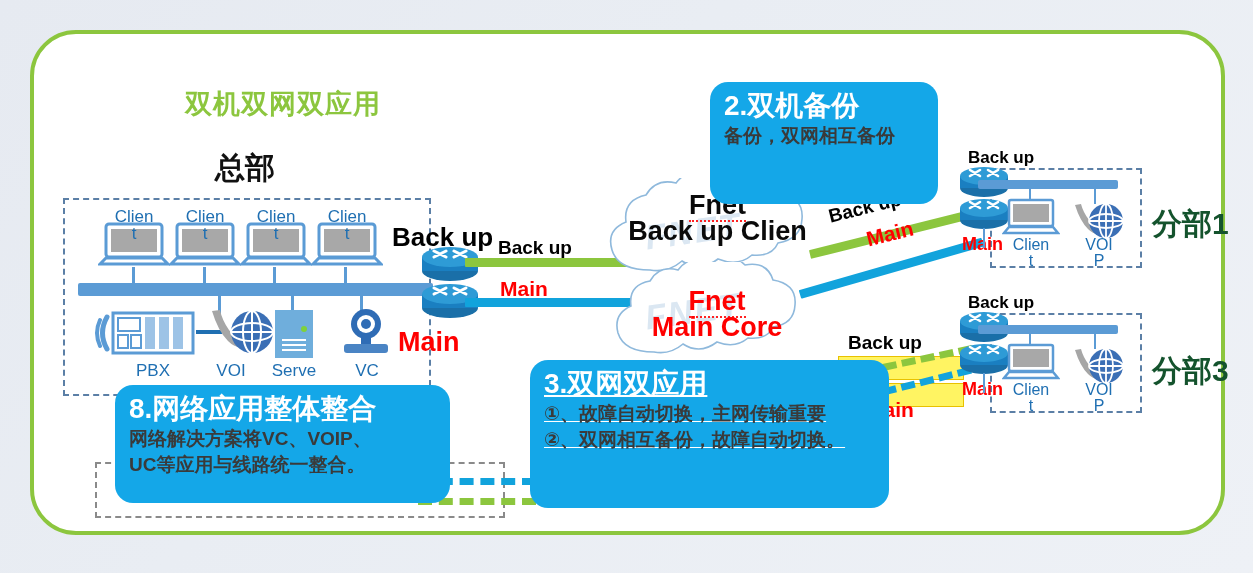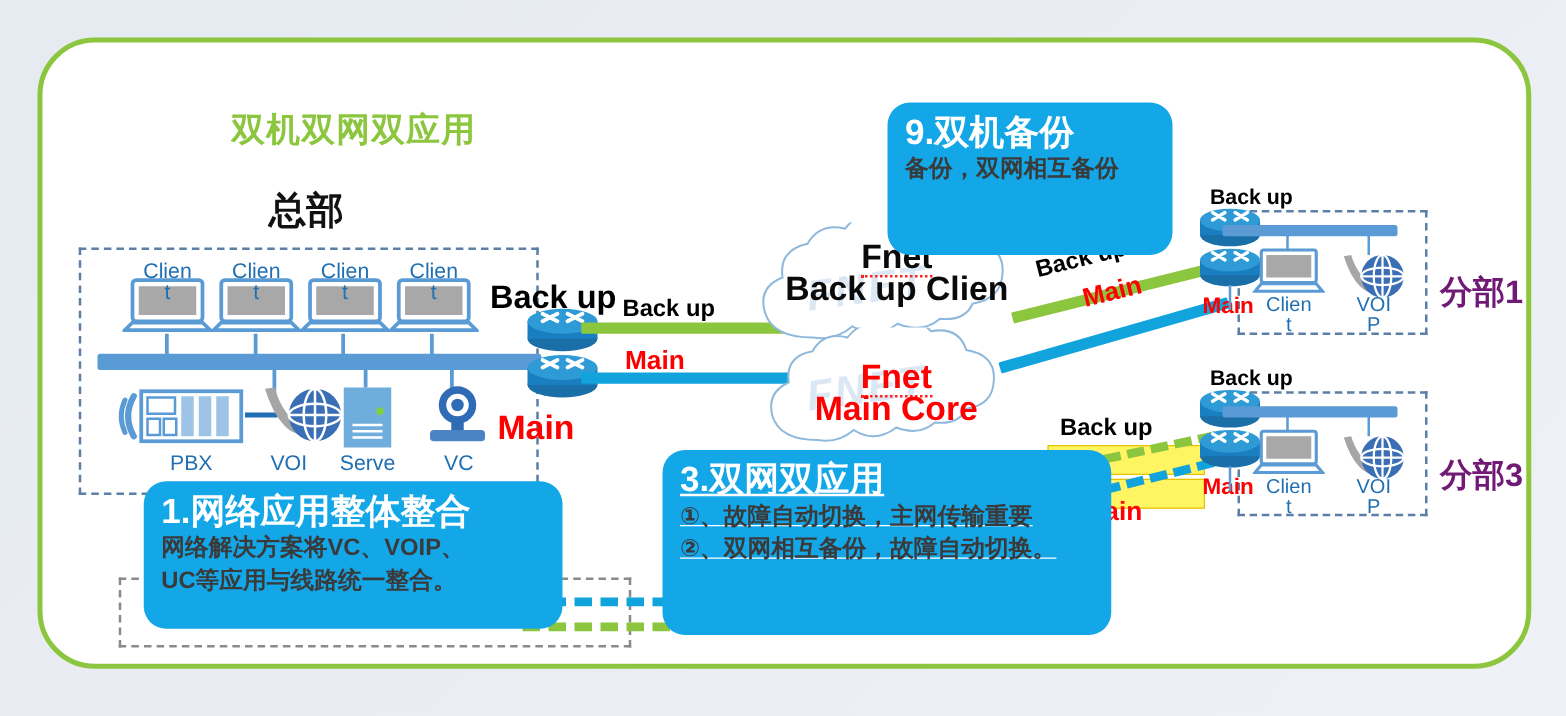--- a/index.html
+++ b/index.html
@@ -19,21 +19,21 @@
   
   .title{
     left:140px;top:28px;font-size:42px;font-weight:bold;color:#3b3b3b;
     letter-spacing:1px;-webkit-text-stroke:0.4px #3b3b3b;
   }
   .subtitle{
     left:185px;top:86px;font-size:27px;font-weight:bold;color:#8CC63E;
     letter-spacing:1px;
   }
   .hq-title{left:215px;top:148px;font-size:30px;font-weight:bold;color:#111;}
-  .branch-title{font-size:26px;font-weight:bold;color:#701a75;margin-top:12px;}
+  .branch-title{font-size:30px;font-weight:bold;color:#14532d;}
   
   .dashbox{border:2px dashed #5b7fa6;box-sizing:border-box;}
   .dashbox-gray{border:2px dashed #8a8a8a;box-sizing:border-box;}
   
   .bus{background:#5B9BD5;border-radius:2px;}
   .stub{background:#5B9BD5;}
   
   .lbl{font-size:17px;color:#1F6FB2;font-weight:normal;text-align:center;line-height:17px;}
   .lbl-sm{font-size:16px;color:#1F6FB2;text-align:center;line-height:16px;}
   .mainlbl{color:#FF0000;font-weight:bold;}
@@ -349,27 +349,27 @@
     <span>VOI</span><br>
     <span>P</span>
   </div>
   <div class="abs branch-title" style="left:1152px;top:351px;">分部3</div>
 
   <div class="abs dashbox-gray" style="left:95px;top:462px;width:410px;height:56px;"></div>
   <div class="abs dashline" style="left:418px;top:478px;width:118px;border-color:#11A3DC;"></div>
   <div class="abs dashline" style="left:418px;top:498px;width:118px;border-color:#8CC63E;"></div>
 
   <div class="abs callout" style="left:115px;top:385px;width:335px;height:118px;">
-    <div class="ch">1.网络应用整体整合</div>
+    <div class="ch">8.网络应用整体整合</div>
     <div class="cb">网络解决方案将VC、VOIP、</div>
     <div class="cb">UC等应用与线路统一整合。</div>
   </div>
 
   <div class="abs callout" style="left:710px;top:82px;width:228px;height:122px;">
-    <div class="ch">9.双机备份</div>
+    <div class="ch">2.双机备份</div>
     <div class="cb">备份，双网相互备份</div>
   </div>
 
   <div class="abs callout" style="left:530px;top:360px;width:359px;height:148px;text-decoration:underline;">
     <div class="ch">3.双网双应用</div>
     <div class="cb">①、故障自动切换，主网传输重要</div>
     <div class="cb">②、双网相互备份，故障自动切换。</div>
   </div>
 
 </div>

